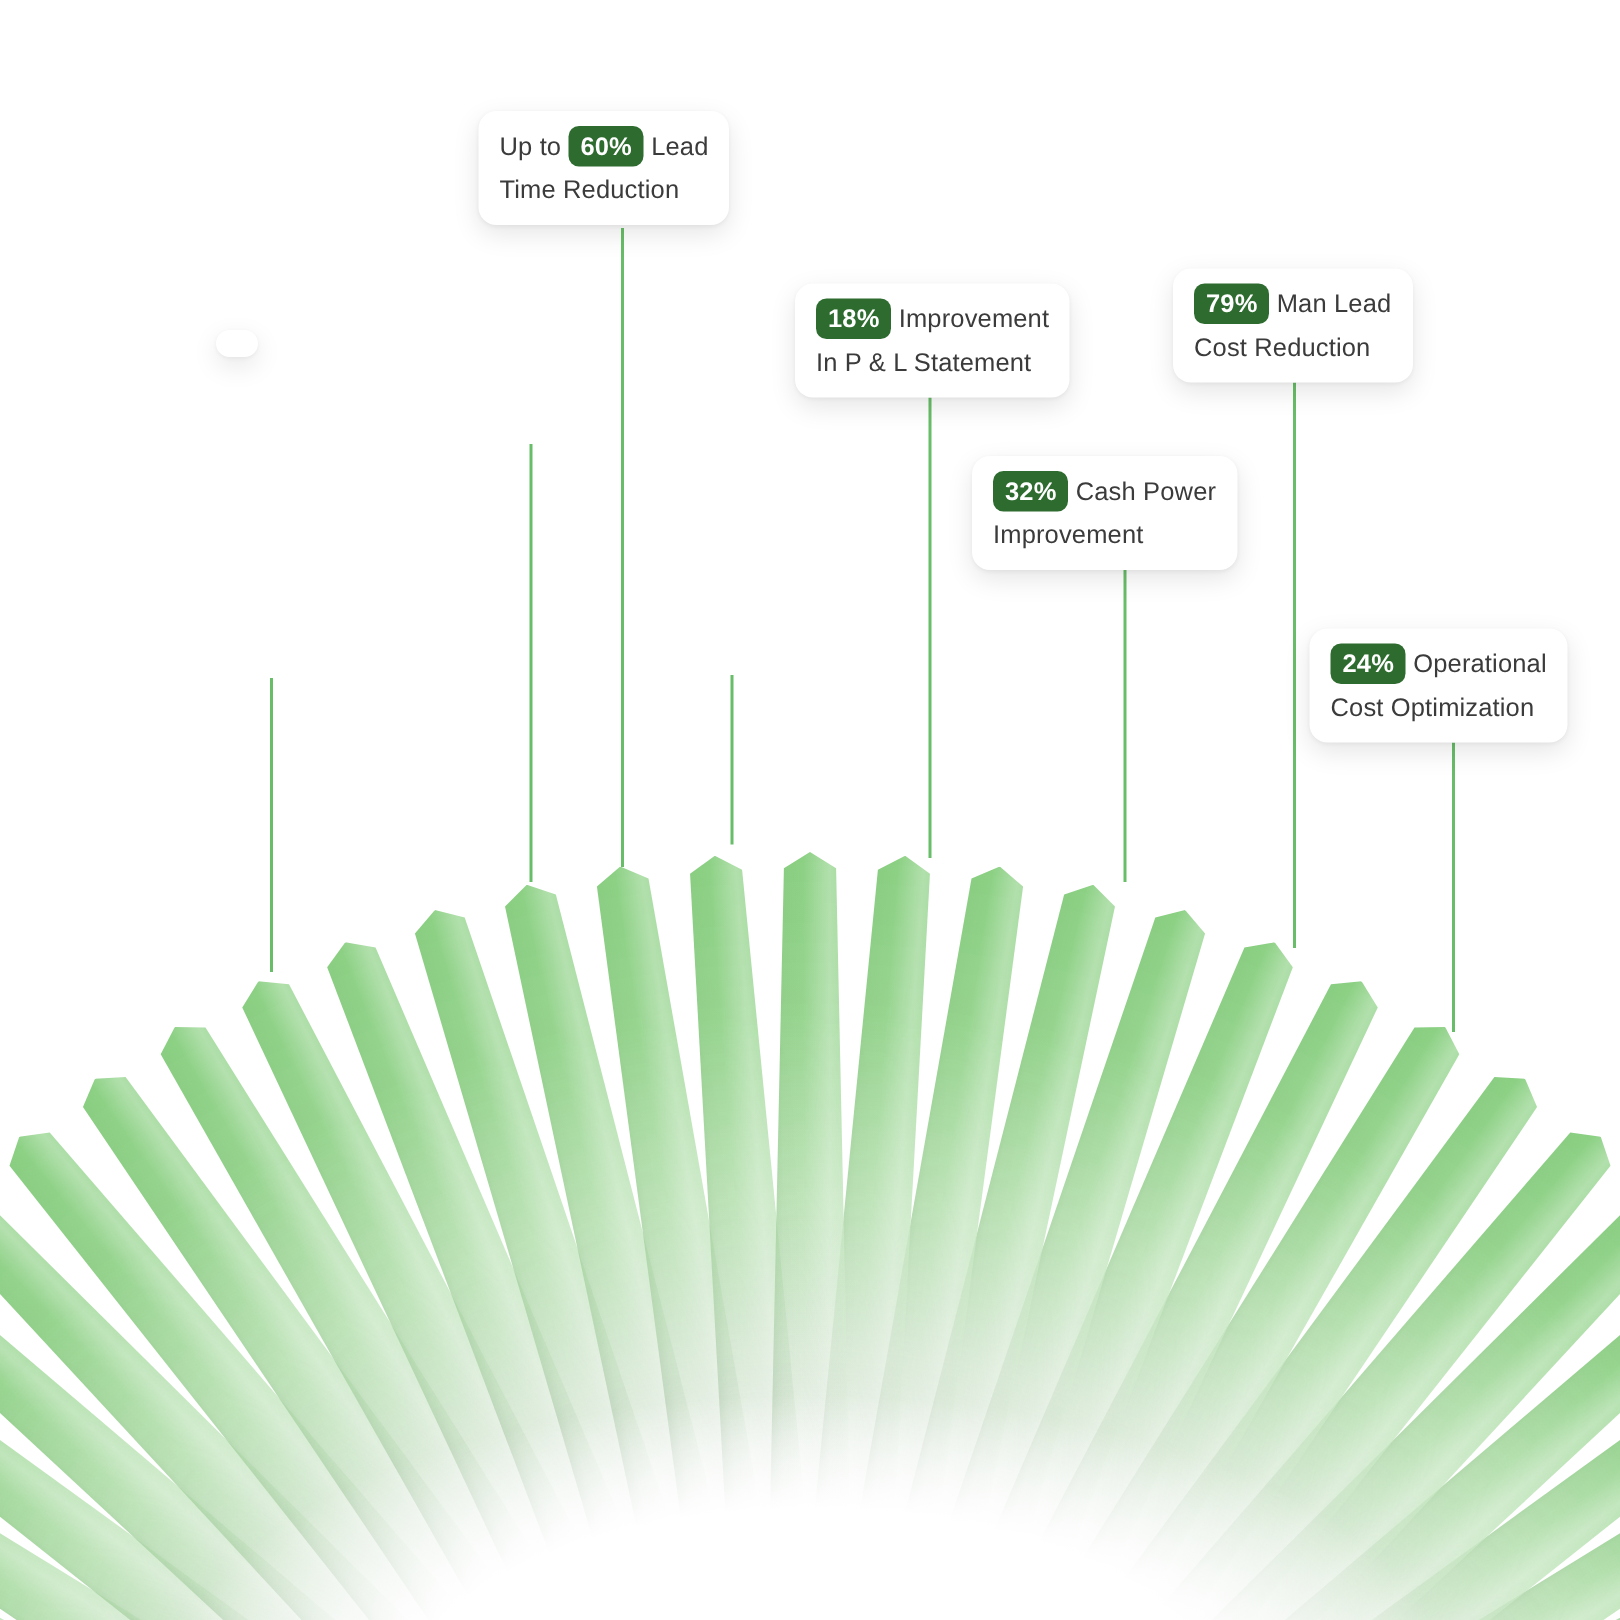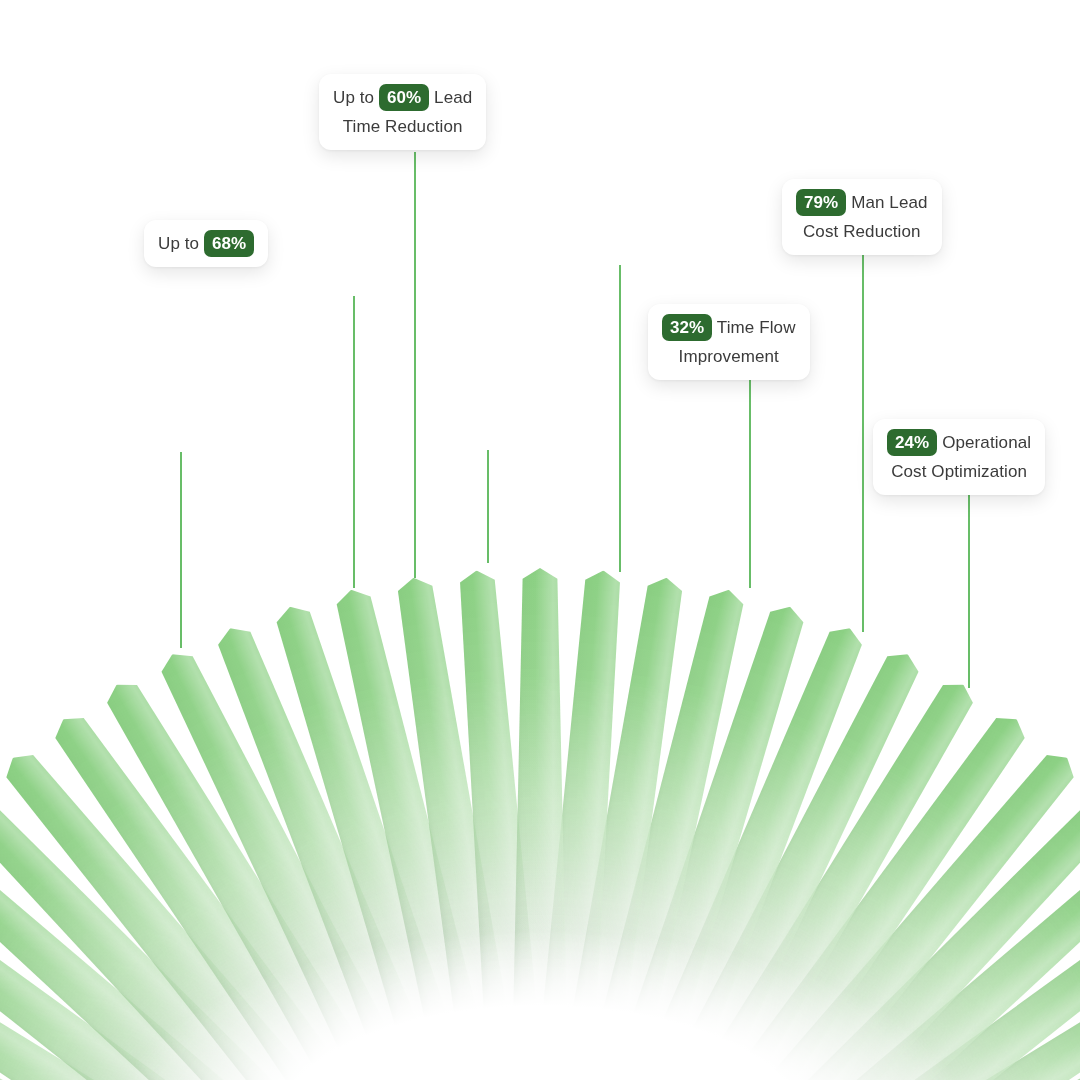--- a/index.html
+++ b/index.html
@@ -29,21 +29,21 @@
   #center-mask{
     position:absolute;left:110px;top:930px;width:860px;height:400px;z-index:2;
     background:radial-gradient(closest-side, #ffffff 62%, rgba(255,255,255,0) 100%);
   }
   
   .connector{position:absolute;width:2px;z-index:4;background:#68bd68;}
   
   .card{
     position:absolute;z-index:5;background:#ffffff;border-radius:12px;
     box-shadow:0 6px 18px rgba(0,0,0,0.10), 0 1px 3px rgba(0,0,0,0.05);
-    padding:9px 14px;text-align:center;color:#3b3b3b;
+    padding:9px 14px;color:#3b3b3b;
     font-size:17px;line-height:29px;font-weight:500;letter-spacing:0.1px;
   }
   .card .ln{white-space:nowrap;}
   .badge{
     display:inline-block;background:#2d6b2f;color:#ffffff;font-weight:700;
     padding:0 8px;border-radius:7px;line-height:27px;
   }
   
   #brand{
     position:absolute;left:0;right:0;top:1006px;z-index:3;text-align:center;
@@ -100,28 +100,31 @@
   <div class="connector" style="left:749px;top:380px;height:208px"></div>
   <div class="connector" style="left:862px;top:255px;height:377px"></div>
   <div class="connector" style="left:968px;top:495px;height:193px"></div>
 
   <div class="card" style="left:319px;top:74px;">
     <div class="ln"><span>Up to </span><span class="badge">60%</span><span> Lead</span></div>
     <div class="ln">Time Reduction</div>
   </div>
 
   <div class="card" style="left:144px;top:220px;">
-    <div class="ln"><span>Up to </span><span class="badge">68%</span><span></span></div>
   </div>
 
 
 
+  <div class="card" style="left:530px;top:189px;">
+    <div class="ln"><span></span><span class="badge">18%</span><span> Improvement</span></div>
+    <div class="ln">In P &amp; L Statement</div>
+  </div>
 
   <div class="card" style="left:648px;top:304px;">
-    <div class="ln"><span></span><span class="badge">32%</span><span> Time Flow</span></div>
+    <div class="ln"><span></span><span class="badge">32%</span><span> Cash Power</span></div>
     <div class="ln">Improvement</div>
   </div>
 
   <div class="card" style="left:782px;top:179px;">
     <div class="ln"><span></span><span class="badge">79%</span><span> Man Lead</span></div>
     <div class="ln">Cost Reduction</div>
   </div>
 
   <div class="card" style="left:873px;top:419px;">
     <div class="ln"><span></span><span class="badge">24%</span><span> Operational</span></div>

